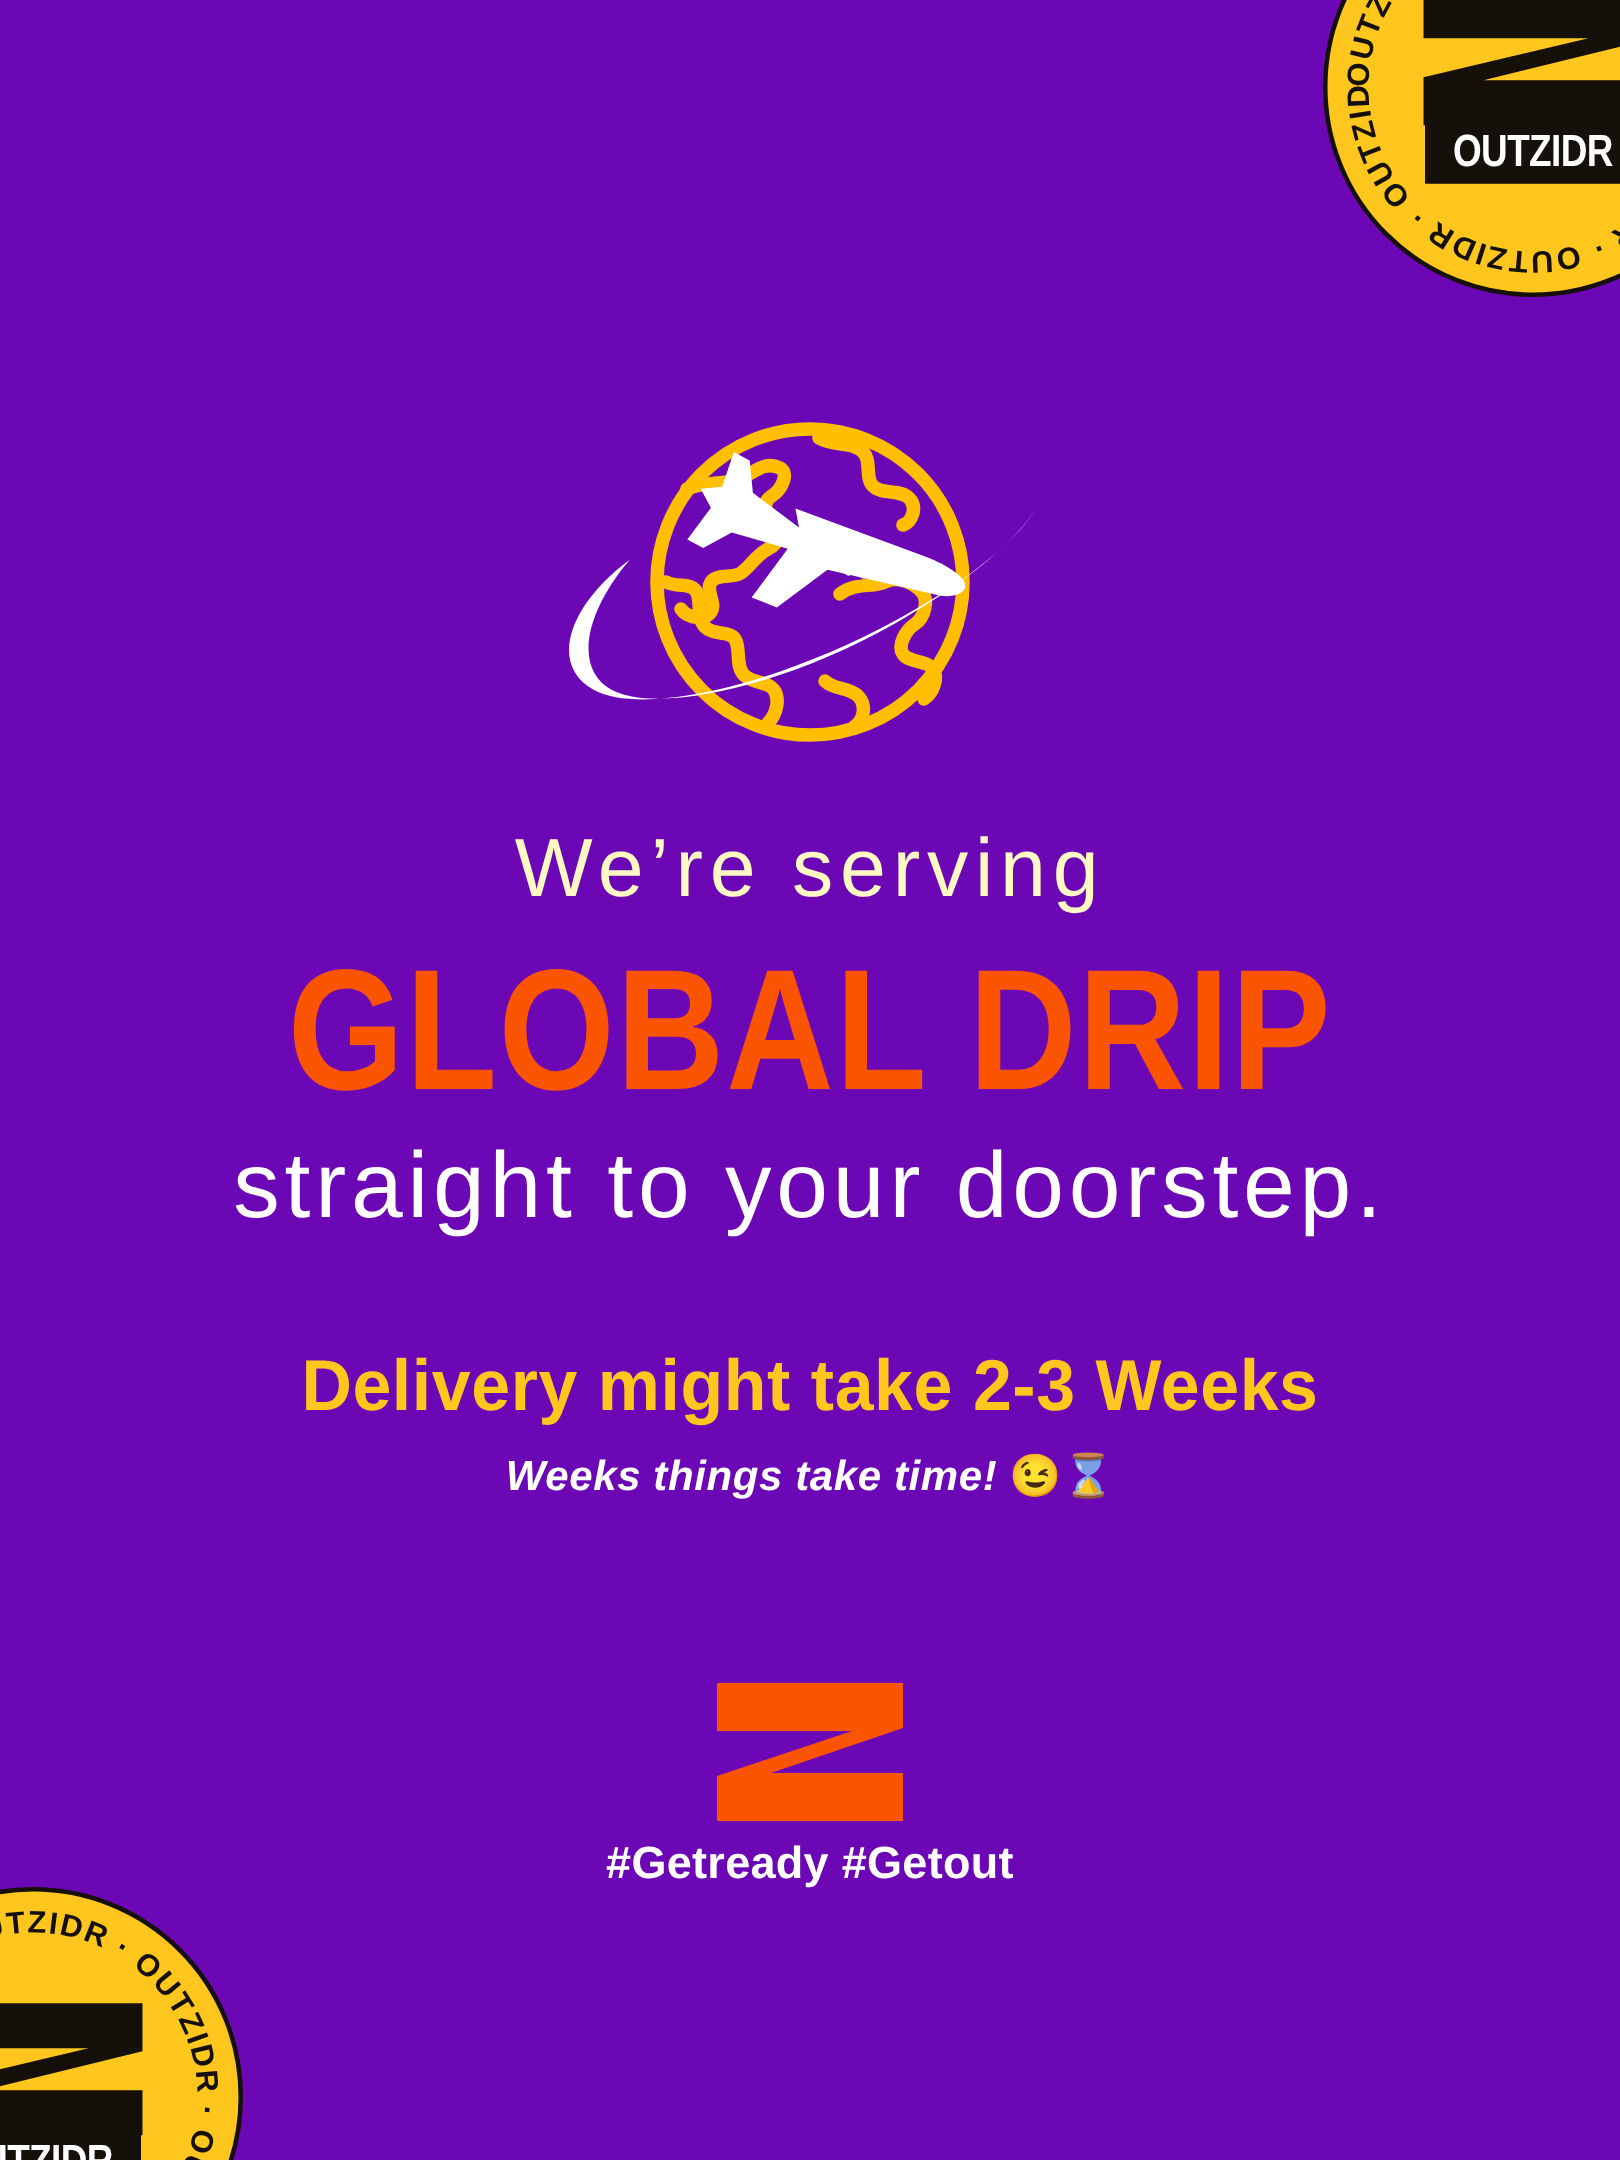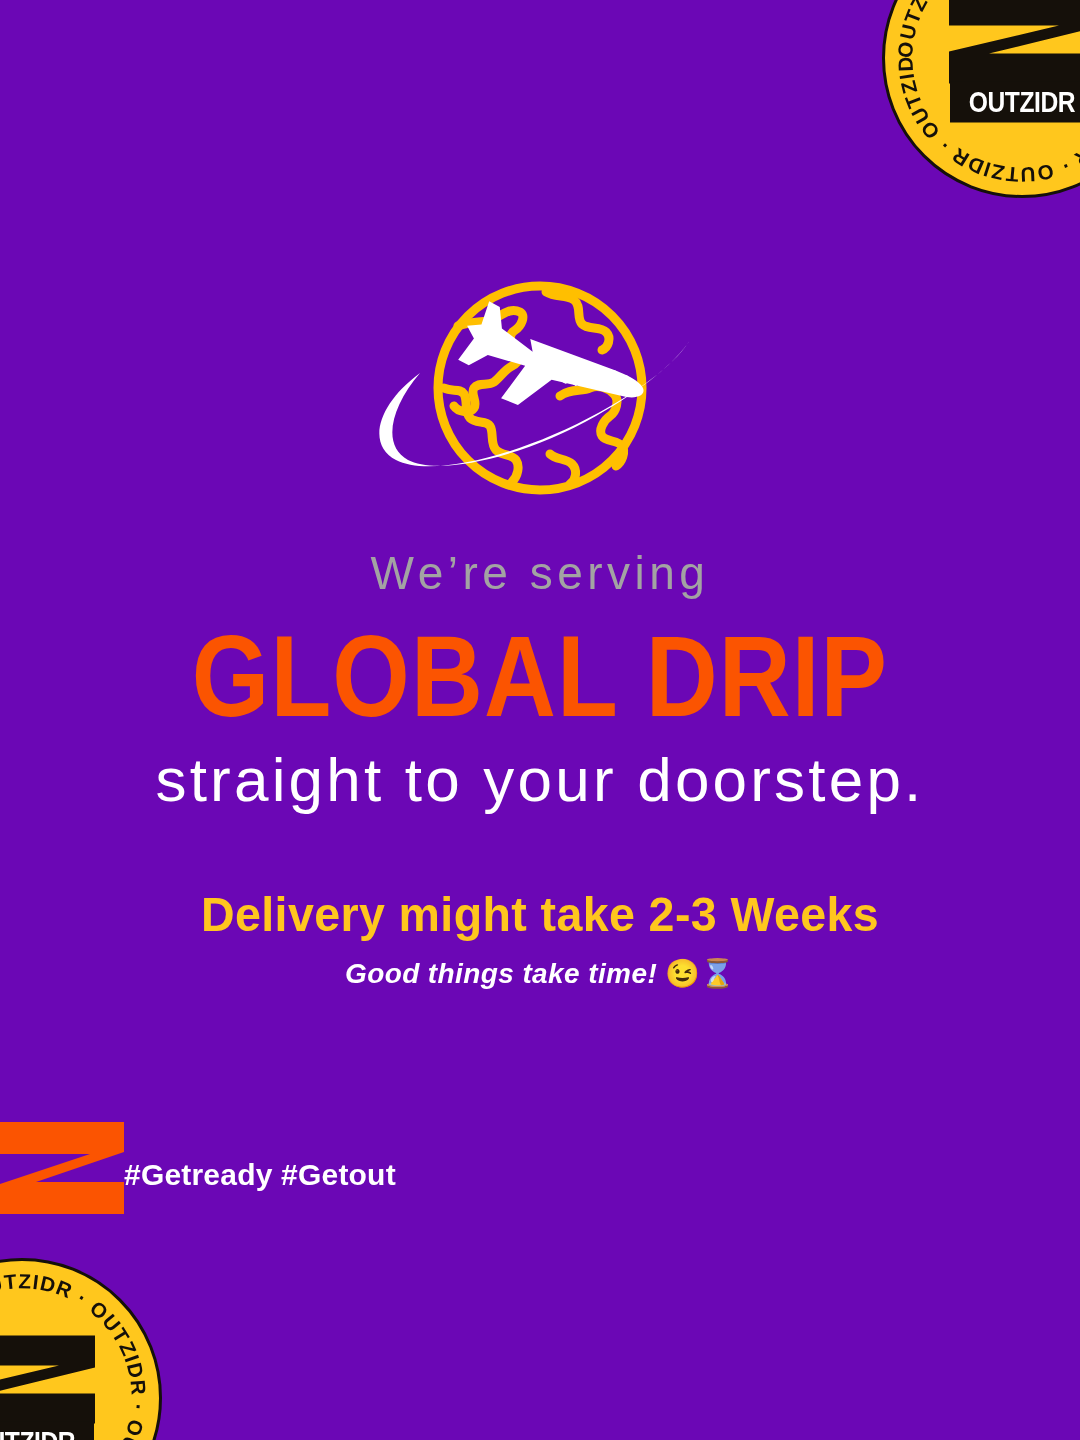--- a/index.html
+++ b/index.html
@@ -97,22 +97,22 @@
 
   
   #copy-block {
     position: absolute;
     left: 0;
     right: 0;
     top: 548px;
     text-align: center;
   }
   #headline-pre {
-    color: #a3a3a3;
-    font-size: 46px;
+    color: #fef9c3;
+    font-size: 55px;
     font-weight: 400;
     letter-spacing: 4.5px;
     line-height: 1.12;
   }
   #headline-main {
     color: #fb5401;
     font-size: 94px;
     font-weight: bold;
     letter-spacing: 1px;
     line-height: 1.18;
@@ -153,21 +153,21 @@
     letter-spacing: 0;
   }
 
   
   #footer-logo {
     position: absolute;
     left: 0;
     right: 0;
     top: 1122px;
     display: flex;
-    flex-direction: row;
+    flex-direction: column;
     align-items: center;
   }
   #brand-zmark {
     width: 124px;
     height: 92px;
     display: block;
   }
   #hashtags {
     margin-top: 14px;
     color: #ffffff;
@@ -227,21 +227,21 @@
       </g>
     </svg>
   </div>
 
   <div id="copy-block">
     <div id="headline-pre">We’re serving</div>
     <div id="headline-main">GLOBAL DRIP</div>
     <div id="headline-post">straight to your doorstep.</div>
     <div id="delivery-line">Delivery might take 2-3 Weeks</div>
     <div id="delivery-sub">
-      <span>Good things take time!</span>
+      <span>Weeks things take time!</span>
       <span class="emoji">😉⌛</span>
     </div>
   </div>
 
   <div id="footer-logo">
     <svg id="brand-zmark" viewBox="0 0 124 92">
       <polygon points="0,0 124,0 124,30 36,60 124,60 124,92 0,92 0,62 90,32 0,32" fill="#fb5401"></polygon>
     </svg>
     <div id="hashtags">#Getready #Getout</div>
   </div>

